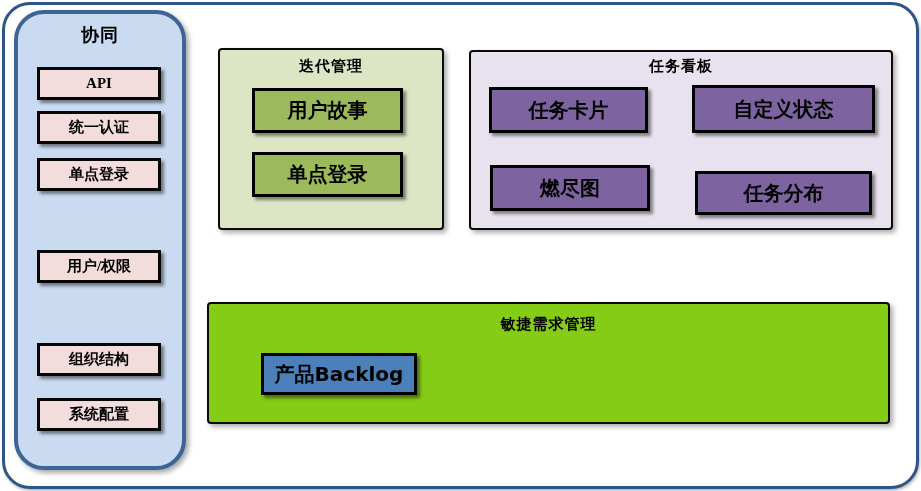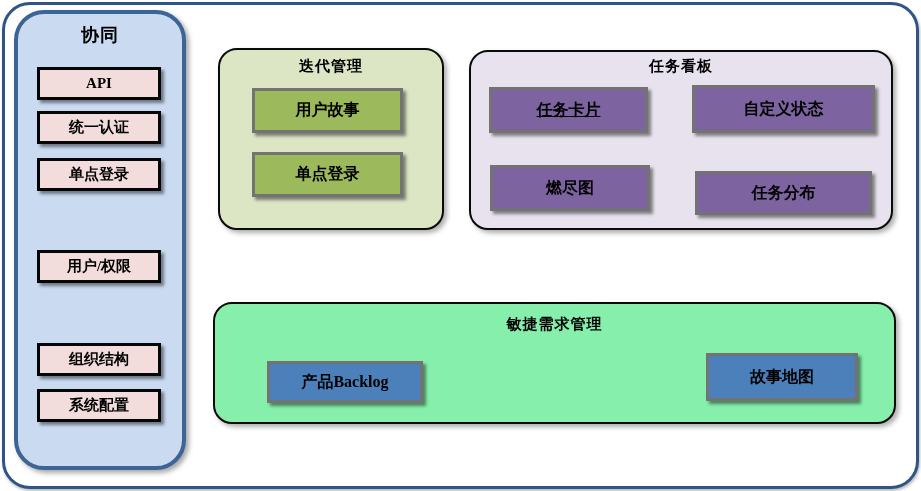--- a/index.html
+++ b/index.html
@@ -26,53 +26,53 @@
     font-size:18px;font-weight:bold;letter-spacing:1px;
   }
   .pink-box{
     position:absolute;left:19px;width:124px;height:33px;
     box-sizing:border-box;background:#F3DDDC;border:3px solid #060606;
     box-shadow:3px 3px 3px rgba(0,0,0,0.45);
     display:flex;align-items:center;justify-content:center;
     font-size:15px;font-weight:bold;font-family:Liberation Serif, serif;
   }
   .s0{top:53px}.s1{top:97px}.s2{top:144px}.s3{top:190px}
-  .s4{top:236px}.s5{top:282px}.s6{top:329px}.s7{top:375px}
+  .s4{top:236px}.s5{top:282px}.s6{top:329px}.s7{top:384px}
   
   .group{
     position:absolute;box-sizing:border-box;border:2px solid #0a0a0a;
-    border-radius:19px;box-shadow:3px 3px 5px rgba(0,0,0,0.32);
+    border-radius:4px;box-shadow:3px 3px 5px rgba(0,0,0,0.32);
   }
   .group-title{
     position:absolute;left:0;width:100%;text-align:center;
     font-size:15px;font-weight:bold;letter-spacing:1px;
   }
   .g-iteration{left:213px;top:43px;width:226px;height:182px;background:#DCE6C5;}
   .g-kanban{left:464px;top:45px;width:424px;height:180px;background:#E7E2EE;}
-  .g-requirements{left:208px;top:297px;width:683px;height:122px;background:#86efac;font-family:Liberation Serif, serif;}
+  .g-requirements{left:202px;top:297px;width:683px;height:122px;background:#84cc16;}
   .g-iteration .group-title{top:7px;}
   .g-kanban .group-title{top:5px;}
   .g-requirements .group-title{top:11px;}
   
   .node{
-    position:absolute;box-sizing:border-box;border:3px solid #737373;
+    position:absolute;box-sizing:border-box;border:3px solid #000000;
     box-shadow:3px 3px 3px rgba(0,0,0,0.45);
     display:flex;align-items:center;justify-content:center;
-    font-size:16px;font-weight:bold;color:#000;
+    font-size:20px;font-weight:bold;color:#000;
   }
   .green-node{background:#9CBA5C;}
   .purple-node{background:#7D64A0;}
   .blue-node{background:#4C80BA;}
   .n-user-story{left:32px;top:38px;width:151px;height:45px;}
   .n-iter-plan{left:32px;top:102px;width:151px;height:45px;}
-  .n-task-card{left:18px;top:35px;width:159px;height:46px;text-decoration:underline;}
+  .n-task-card{left:18px;top:35px;width:159px;height:46px;}
   .n-custom-status{left:221px;top:33px;width:183px;height:48px;}
   .n-burndown{left:19px;top:113px;width:160px;height:46px;}
   .n-task-dist{left:224px;top:119px;width:177px;height:44px;}
-  .n-backlog{left:52px;top:49px;width:156px;height:42px;margin-top:8px;}
+  .n-backlog{left:52px;top:49px;width:156px;height:42px;}
   .n-roadmap{left:272px;top:48px;width:143px;height:46px;}
   .n-storymap{left:491px;top:49px;width:152px;height:48px;}
 </style>
 </head>
 <body>
 
 <div class="stage">
   <div class="frame">
 
     <aside class="sidebar">
@@ -95,17 +95,16 @@
       <div class="group-title">任务看板</div>
       <div class="node purple-node n-task-card">任务卡片</div>
       <div class="node purple-node n-custom-status">自定义状态</div>
       <div class="node purple-node n-burndown">燃尽图</div>
       <div class="node purple-node n-task-dist">任务分布</div>
     </section>
 
     <section class="group g-requirements">
       <div class="group-title">敏捷需求管理</div>
       <div class="node blue-node n-backlog">产品Backlog</div>
-      <div class="node blue-node n-storymap">故事地图</div>
     </section>
 
   </div>
 </div>
 
 </body></html>

